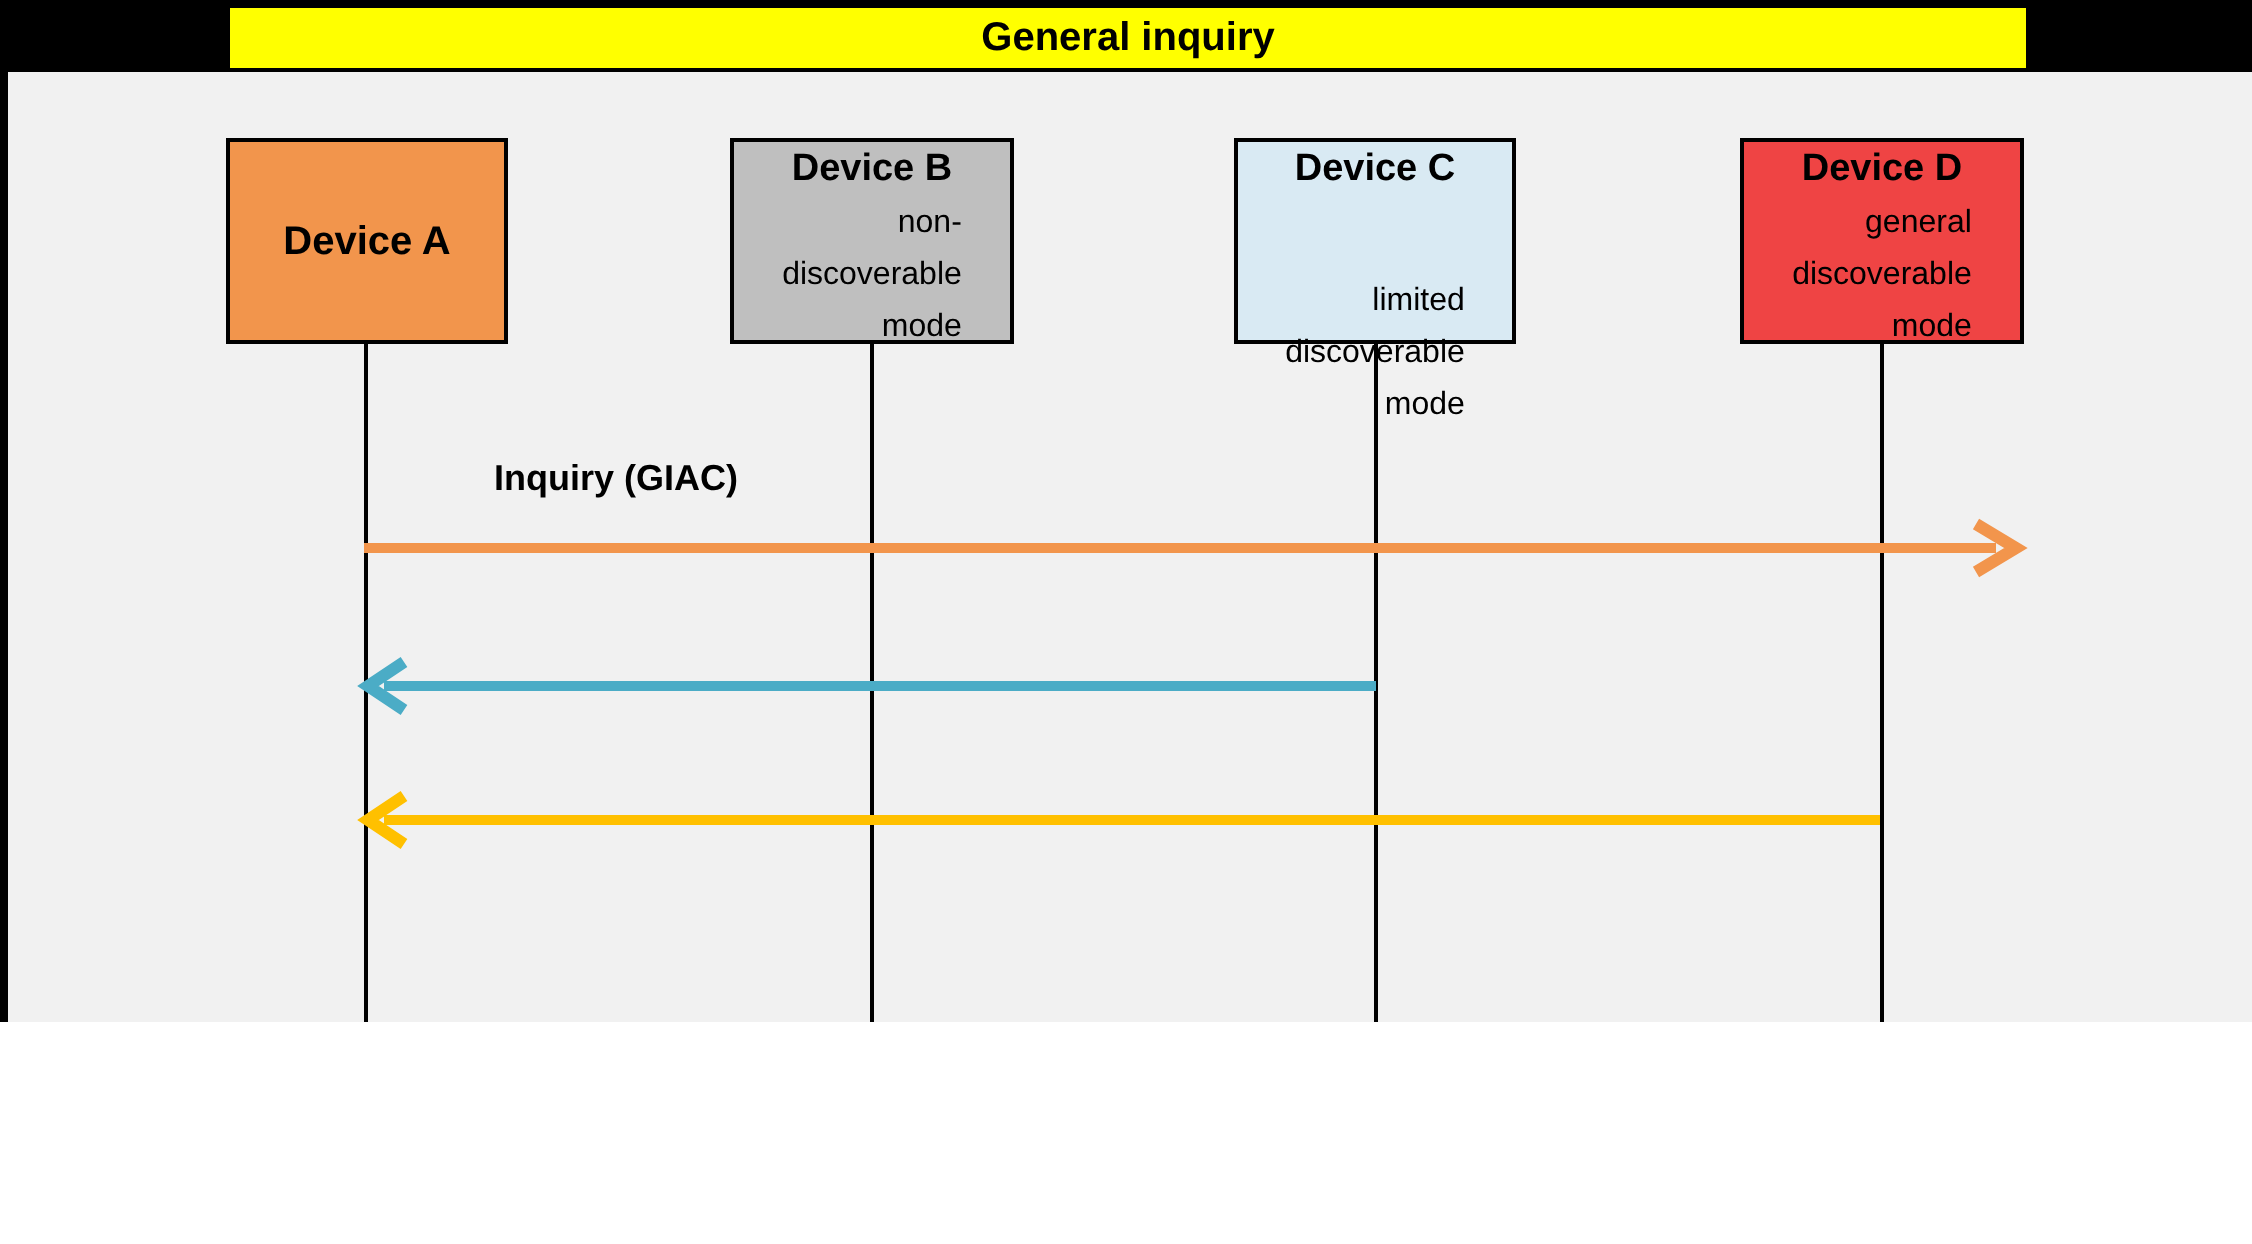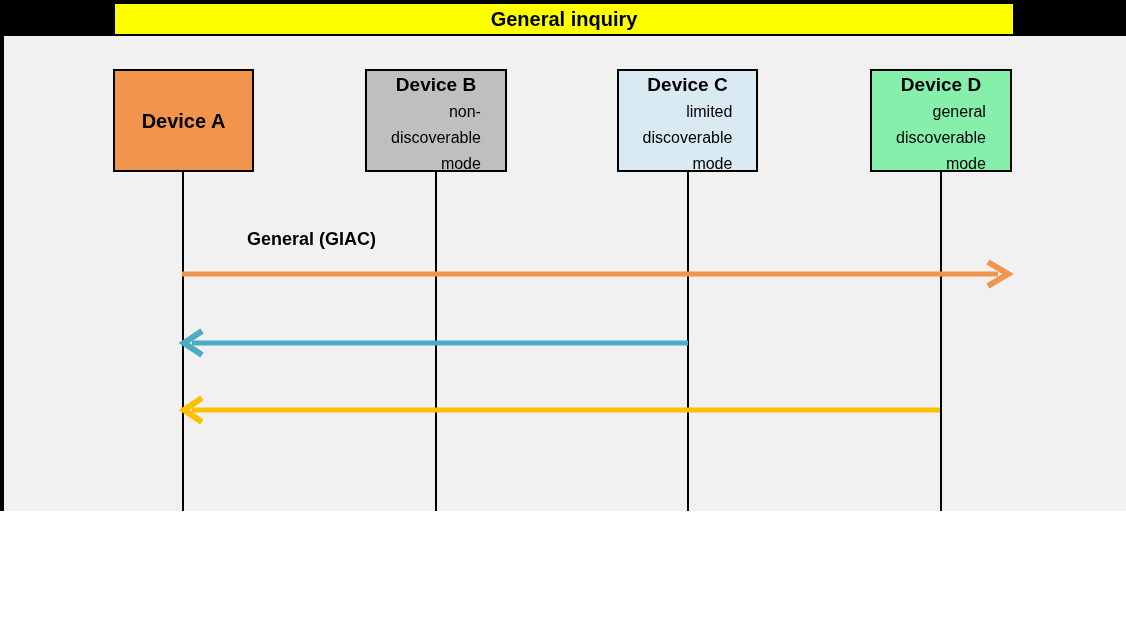--- a/index.html
+++ b/index.html
@@ -21,22 +21,22 @@
   }
   .device-box {
     position:absolute; top:69px; height:103px; width:141px;
     border:2px solid #000; box-sizing:border-box;
     display:flex; flex-direction:column; align-items:center;
     text-align:right; z-index:3; overflow:visible;
   }
   .device-box.centered { justify-content:center; }
   #device-box-a { left:113px; background:#F2954C; }
   #device-box-b { left:365px; background:#BFBFBF; width:142px; }
-  #device-box-c { left:617px; background:#D9EAF3; }
-  #device-box-d { left:870px; background:#86efac; width:142px; }
+  #device-box-c { left:617px; background:#D9EAF3;gap:39px; }
+  #device-box-d { left:870px; background:#ef4444; width:142px; }
   .device-name { font-weight:bold; font-size:19px; line-height:28px; color:#000; }
   #device-box-a .device-name { font-size:20px; }
   .device-mode {
     font-weight:normal; font-size:16px; line-height:26px;
     white-space:pre-line; color:#000;
   }
   .lifeline {
     position:absolute; top:172px; width:2px; height:412px;
     background:#000; z-index:1;
   }
@@ -103,21 +103,21 @@
     <g>
       <line x1="688" y1="343" x2="192" y2="343" stroke="#4BACC6" stroke-width="5"></line>
       <polyline points="202,331 184,343 202,355" fill="none" stroke="#4BACC6" stroke-width="6" stroke-linejoin="miter"></polyline>
     </g>
     <g>
       <line x1="940" y1="410" x2="192" y2="410" stroke="#FFC000" stroke-width="5"></line>
       <polyline points="202,398 184,410 202,422" fill="none" stroke="#FFC000" stroke-width="6" stroke-linejoin="miter"></polyline>
     </g>
   </svg>
 
-  <div class="msg-label" id="label-inquiry">General (GIAC)</div>
+  <div class="msg-label" id="label-inquiry">Inquiry (GIAC)</div>
 
   <div class="device-box centered" id="device-box-a">
     <div class="device-name">Device A</div>
   </div>
   <div class="device-box" id="device-box-b">
     <div class="device-name">Device B</div>
     <div class="device-mode">non-
 discoverable
 mode</div>
   </div>

